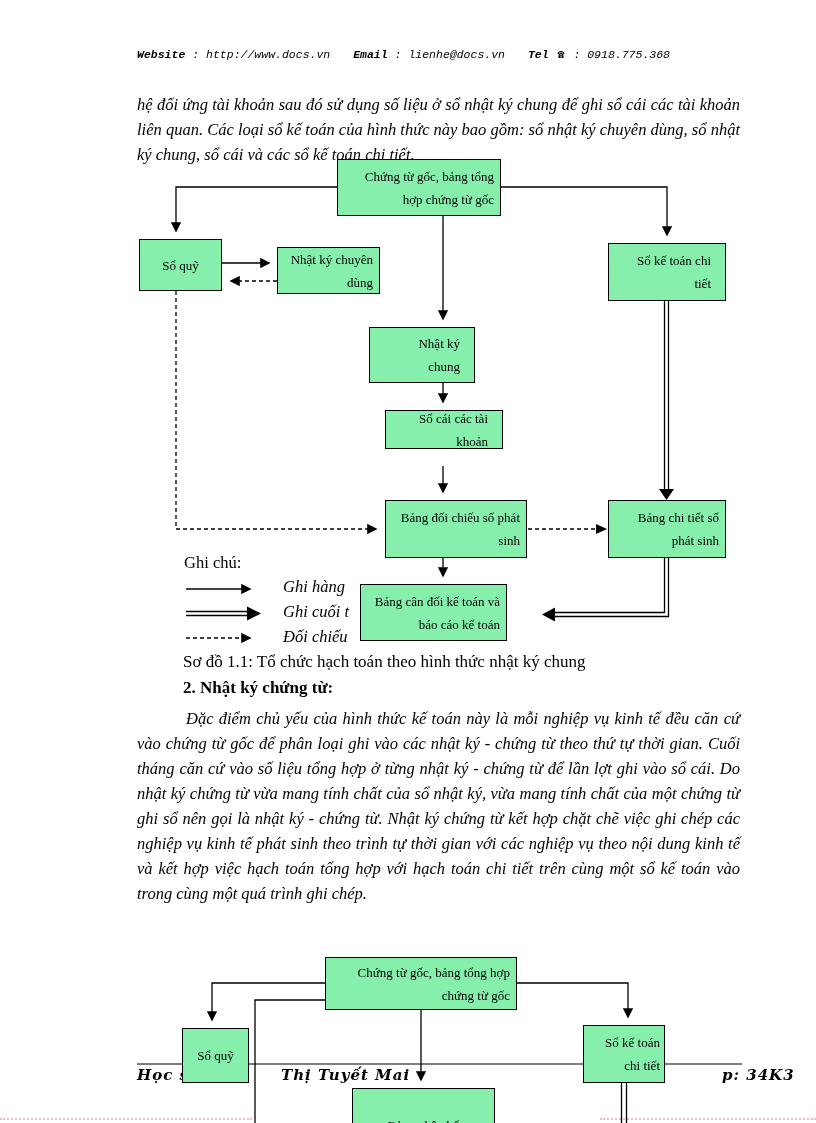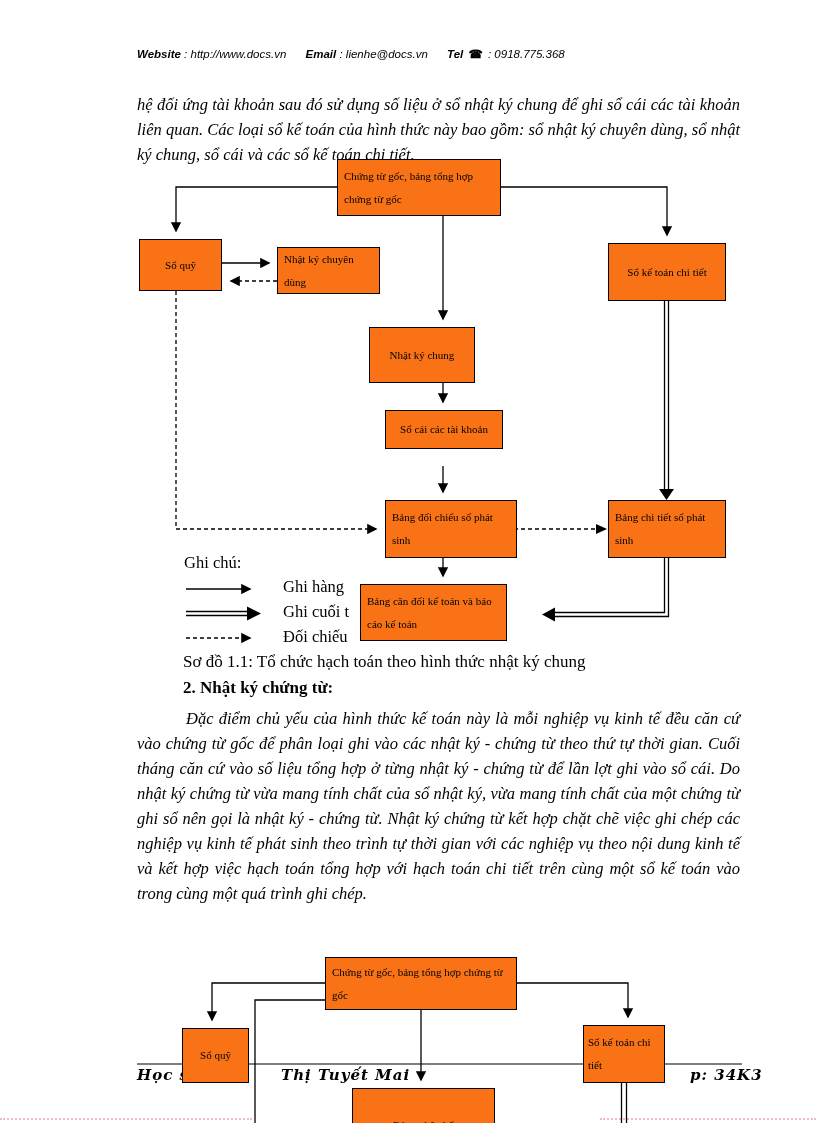--- a/index.html
+++ b/index.html
@@ -1,41 +1,41 @@
 <!DOCTYPE html>
 <html><head>
 <meta charset="utf-8">
 <style>
   html,body{margin:0;padding:0;background:#888;}
   .page{position:relative;width:816px;height:1123px;background:#ffffff;overflow:hidden;
         font-family:"Liberation Serif","DejaVu Serif",serif;color:#000;}
   
   .hdr{position:absolute;left:137px;top:47px;white-space:nowrap;
-       font-family:Liberation Sans, sans-serif;font-size:11.5px;font-style:italic;}
+       font-family:Liberation Mono, monospace;font-size:11.5px;font-style:italic;}
   .hdr .hb{font-weight:bold;}
   .hdr .sp{margin-left:16px;}
   .hdr .phone{font-style:normal;margin:0 2px;}
   
   .para{position:absolute;left:137px;width:603px;text-align:justify;
         font-size:16.5px;line-height:25px;font-style:italic;}
   .p1{top:92px;}
   .p2{top:706px;text-indent:49px;}
   .caption{position:absolute;left:183px;top:652px;font-size:17px;}
   .heading{position:absolute;left:183px;top:678px;font-size:17px;font-weight:bold;}
   
-  .box{position:absolute;border:1px solid #000;background:#f97316;z-index:3;
-       display:flex;align-items:center;justify-content:center;text-align:left;
-       font-size:11px;line-height:23px;box-sizing:border-box;padding:1px 6px;}
+  .box{position:absolute;border:1px solid #000;background:#86efac;z-index:3;
+       display:flex;align-items:center;justify-content:center;text-align:right;
+       font-size:13px;line-height:23px;box-sizing:border-box;padding:1px 6px;}
   .tightpad{padding:1px 14px;}
   .nobottom{border-bottom:none;}
   
   .connectors{position:absolute;left:0;top:0;z-index:2;pointer-events:none;}
   
   .leg-title{position:absolute;left:184px;top:553px;font-size:16.5px;z-index:2;}
-  .leg-label{position:absolute;font-size:16.5px;z-index:2;white-space:nowrap;}
+  .leg-label{position:absolute;font-size:16.5px;z-index:2;white-space:nowrap;font-style:italic;}
   
   .script{font-family:"DejaVu Serif","Liberation Serif",serif;font-style:italic;font-weight:bold;
           font-size:15px;letter-spacing:1px;z-index:1;position:absolute;white-space:nowrap;}
   .pinkdots{position:absolute;border-top:2px dotted #f3b9c5;z-index:0;height:0;}
 </style>
 </head>
 <body>
 
 <div class="page">
 
@@ -100,36 +100,36 @@
       <line x1="137" y1="1064" x2="742" y2="1064"></line>
     </g>
   </svg>
 
   <div class="box" style="left:337px;top:159px;width:164px;height:57px">Chứng từ gốc, bảng tổng hợp chứng từ gốc</div>
   <div class="box" style="left:139px;top:239px;width:83px;height:52px">Sổ quỹ</div>
   <div class="box" style="left:277px;top:247px;width:103px;height:47px">Nhật ký chuyên dùng</div>
   <div class="box tightpad" style="left:608px;top:243px;width:118px;height:58px">Sổ kế toán chi tiết</div>
   <div class="box tightpad" style="left:369px;top:327px;width:106px;height:56px">Nhật ký chung</div>
   <div class="box tightpad" style="left:385px;top:410px;width:118px;height:39px">Sổ cái các tài khoản</div>
-  <div class="box" style="left:385px;top:500px;width:132px;height:58px">Bảng đối chiếu số phát sinh</div>
+  <div class="box" style="left:385px;top:500px;width:142px;height:58px">Bảng đối chiếu số phát sinh</div>
   <div class="box" style="left:608px;top:500px;width:118px;height:58px">Bảng chi tiết số phát sinh</div>
   <div class="box" style="left:360px;top:584px;width:147px;height:57px">Bảng cân đối kế toán và báo cáo kế toán</div>
 
   <div class="leg-title">Ghi chú:</div>
   <div class="leg-label" style="left:283px;top:577px">Ghi hàng</div>
   <div class="leg-label" style="left:283px;top:602px">Ghi cuối t</div>
   <div class="leg-label" style="left:283px;top:627px">Đối chiếu</div>
 
   <div class="caption">Sơ đồ 1.1: Tổ chức hạch toán theo hình thức nhật ký chung</div>
   <div class="heading">2. Nhật ký chứng từ:</div>
   <div class="para p2">Đặc điểm chủ yếu của hình thức kế toán này là mỗi nghiệp vụ kinh tế đều căn cứ vào chứng từ gốc để phân loại ghi vào các nhật ký - chứng từ theo thứ tự thời gian. Cuối tháng căn cứ vào số liệu tổng hợp ở từng nhật ký - chứng từ để lần lợt  ghi vào sổ cái. Do nhật ký chứng từ vừa mang tính chất của sổ nhật ký, vừa mang tính chất của một chứng từ ghi sổ nên gọi là nhật ký - chứng từ. Nhật ký chứng từ kết hợp chặt chẽ việc ghi chép các nghiệp vụ kinh tế phát sinh theo trình tự thời gian với các nghiệp vụ theo nội dung kinh tế và kết hợp việc hạch toán tổng hợp với hạch toán chi tiết trên cùng một sổ kế toán vào trong cùng một quá trình ghi chép.</div>
 
   <div class="script" style="left:137px;top:1066px">Học sin</div>
   <div class="script" style="left:281px;top:1066px">Thị Tuyết Mai</div>
-  <div class="script" style="left:690px;top:1066px">p: 34K3</div>
+  <div class="script" style="left:722px;top:1066px">p: 34K3</div>
 
   <div class="box" style="left:325px;top:957px;width:192px;height:53px">Chứng từ gốc, bảng tổng hợp chứng từ gốc</div>
   <div class="box" style="left:182px;top:1028px;width:67px;height:55px">Sổ quỹ</div>
   <div class="box tightpad" style="left:583px;top:1025px;width:82px;height:58px;padding:1px 4px">Sổ kế toán chi tiết</div>
   <div class="box nobottom" style="left:352px;top:1088px;width:143px;height:50px;align-items:flex-end">Bảng phân bổ</div>
 
   <div class="pinkdots" style="left:0;top:1118px;width:252px"></div>
   <div class="pinkdots" style="left:600px;top:1118px;width:216px"></div>
 
 </div>

